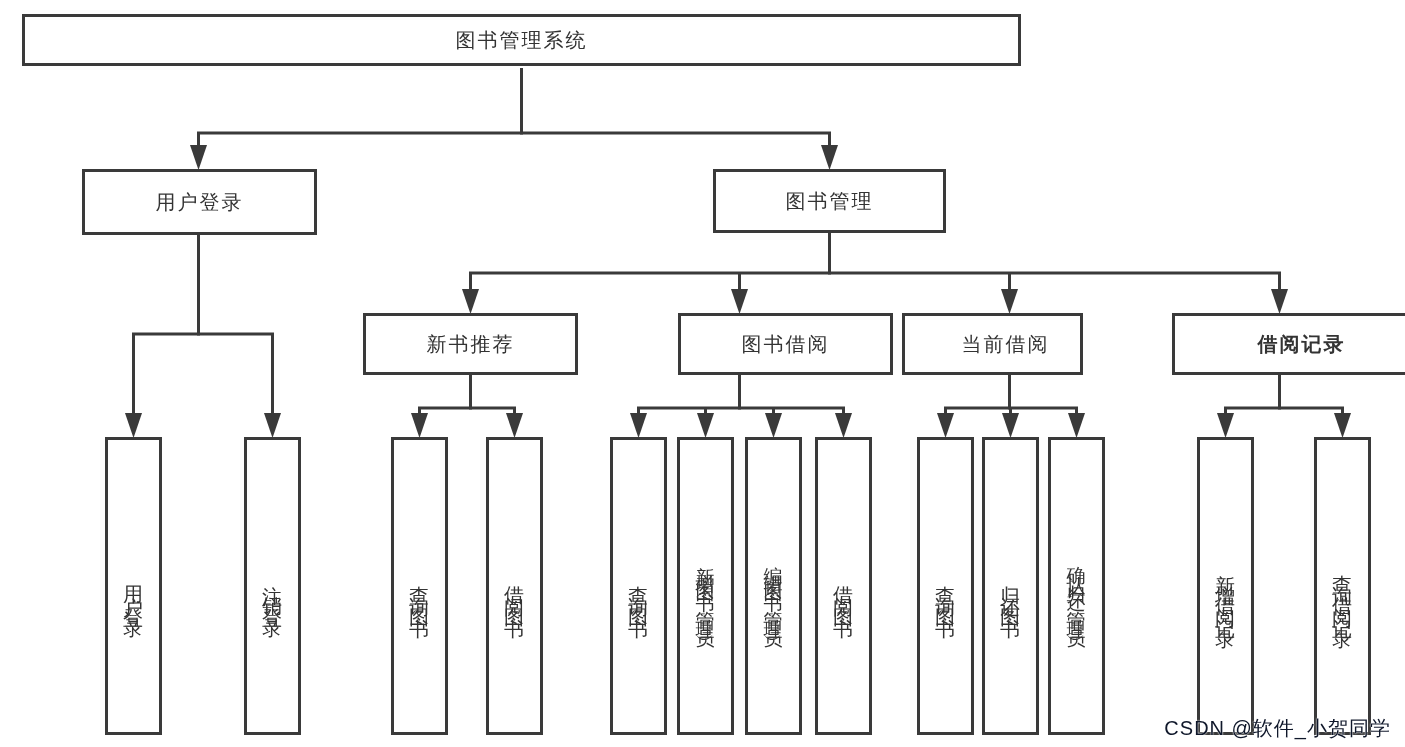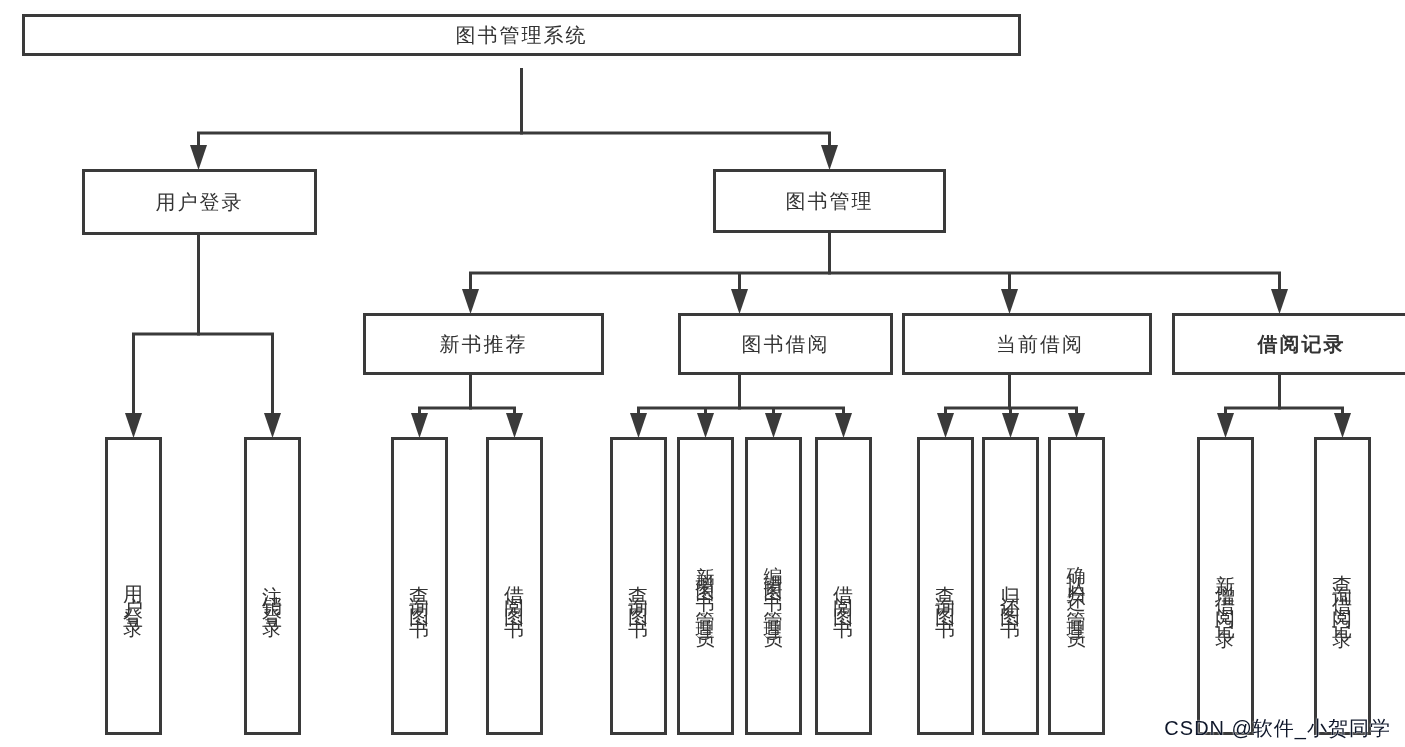--- a/index.html
+++ b/index.html
@@ -106,38 +106,38 @@
       <line x1="1010.5" y1="408" x2="1010.5" y2="420" stroke="#3a3a3a" stroke-width="3"></line>
       <polygon points="1002,413 1019,413 1010.5,438" fill="#3a3a3a"></polygon>
       <line x1="1076.5" y1="408" x2="1076.5" y2="420" stroke="#3a3a3a" stroke-width="3"></line>
       <polygon points="1068,413 1085,413 1076.5,438" fill="#3a3a3a"></polygon>
       <line x1="1225.5" y1="408" x2="1225.5" y2="420" stroke="#3a3a3a" stroke-width="3"></line>
       <polygon points="1217,413 1234,413 1225.5,438" fill="#3a3a3a"></polygon>
       <line x1="1342.5" y1="408" x2="1342.5" y2="420" stroke="#3a3a3a" stroke-width="3"></line>
       <polygon points="1334,413 1351,413 1342.5,438" fill="#3a3a3a"></polygon>
     </svg>
 
-  <div class="node" style="left:22px; top:14px; width:999px; height:42px;">
+  <div class="node" style="left:22px; top:14px; width:999px; height:52px;">
     <span class="h-label">图书管理系统</span>
   </div>
 
   <div class="node" style="left:82px; top:169px; width:235px; height:66px;">
     <span class="h-label">用户登录</span>
   </div>
   <div class="node" style="left:713px; top:169px; width:233px; height:64px;">
     <span class="h-label">图书管理</span>
   </div>
 
-  <div class="node" style="left:363px; top:313px; width:241px; height:62px;">
+  <div class="node" style="left:363px; top:313px; width:215px; height:62px;">
     <span class="h-label">新书推荐</span>
   </div>
   <div class="node" style="left:632px; top:313px; width:215px; height:62px;margin-left:46px;">
     <span class="h-label">图书借阅</span>
   </div>
-  <div class="node" style="left:902px; top:313px; width:250px; height:62px;padding-left:26px;">
+  <div class="node" style="left:902px; top:313px; width:181px; height:62px;padding-left:26px;">
     <span class="h-label">当前借阅</span>
   </div>
   <div class="node" style="left:1172px; top:313px; width:259px; height:62px;font-weight:bold;">
     <span class="h-label">借阅记录</span>
   </div>
 
   <div class="node" style="left:105px; top:437px; width:57px; height:298px;">
     <span class="v-label">用户登录</span>
   </div>
   <div class="node" style="left:244px; top:437px; width:57px; height:298px;">

